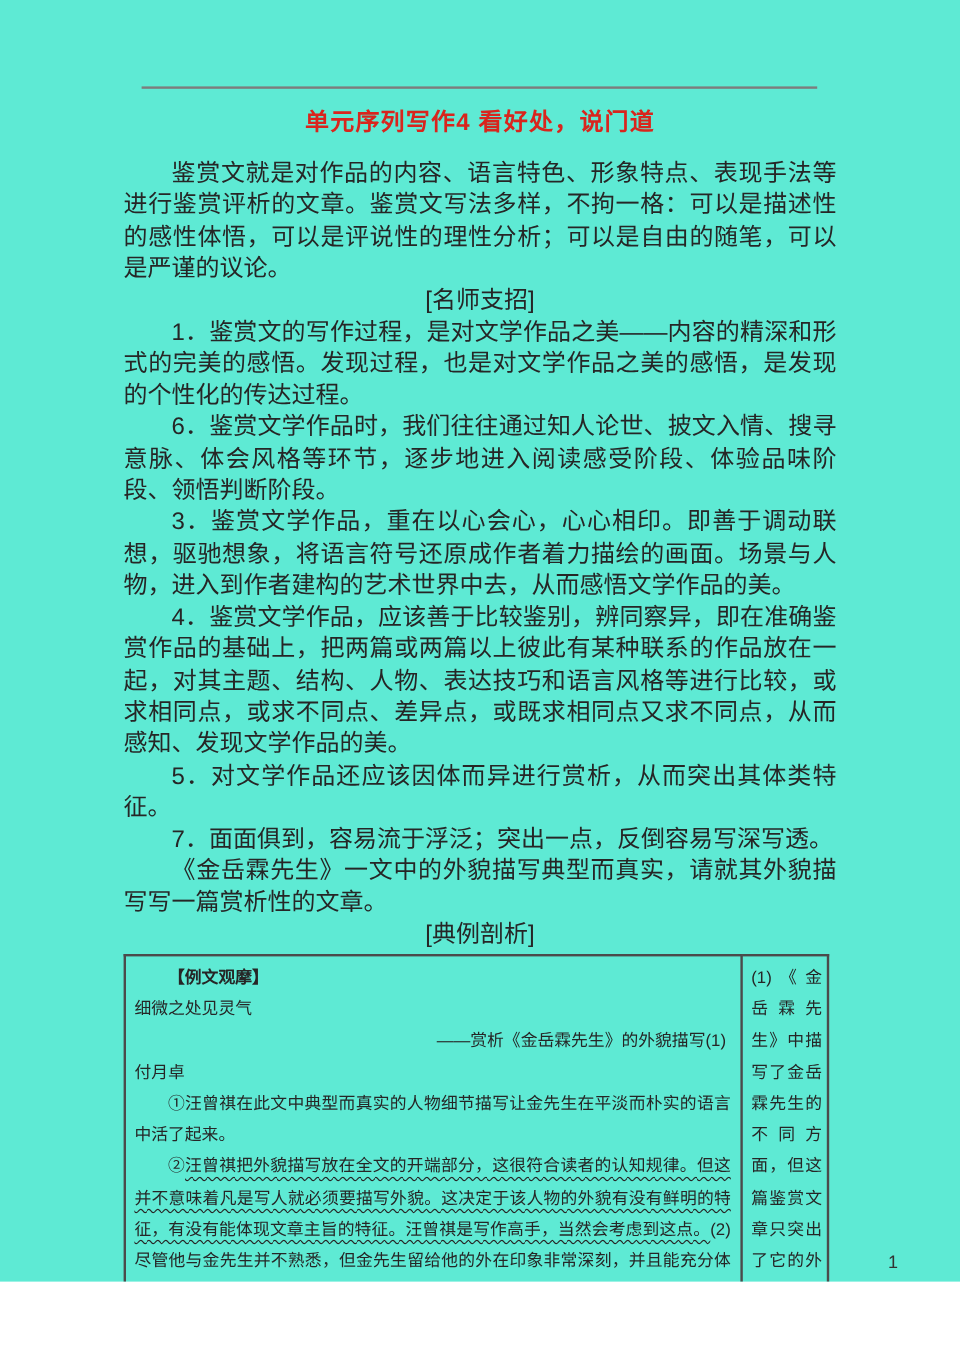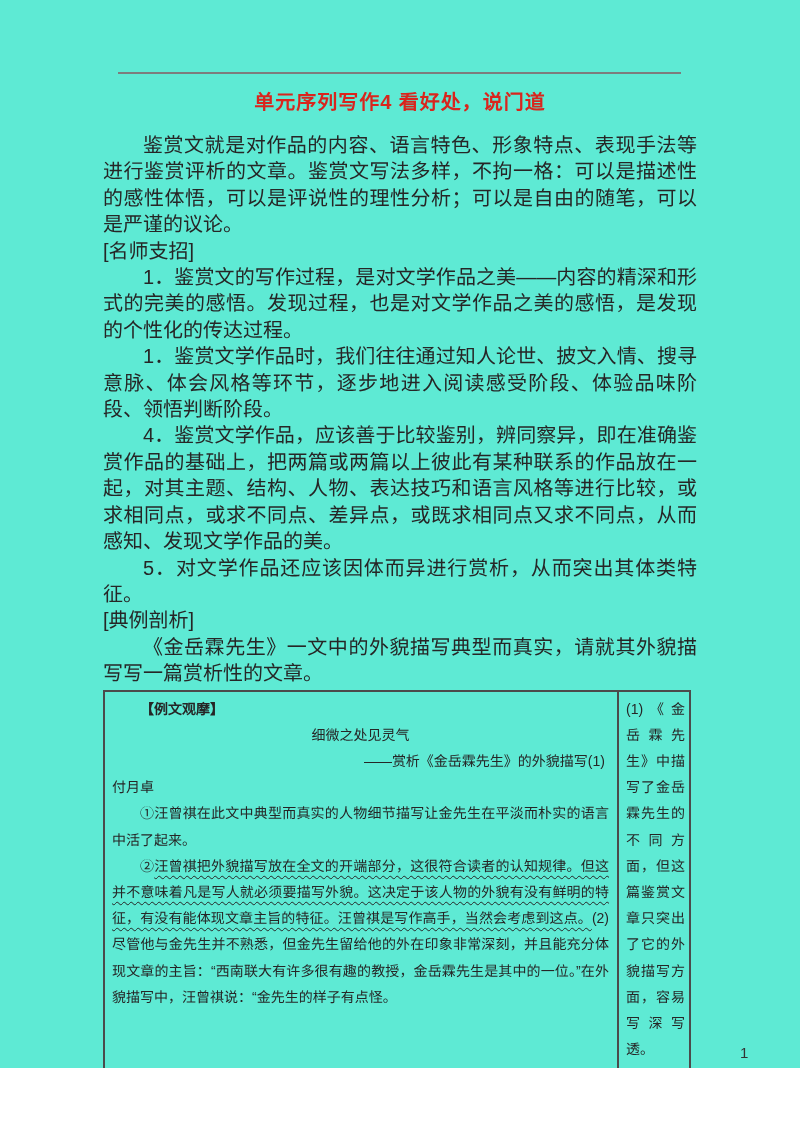--- a/index.html
+++ b/index.html
@@ -39,20 +39,21 @@
   p.body {
     margin: 0;
     font-size: 20px;
     line-height: 26.4px;
     text-align: justify;
     text-indent: 2em;
     word-break: break-all;
   }
   p.center-header {
     text-indent: 0;
+    text-align: center;
   }
   p.req { margin-top: 26.4px; }
 
   table.example {
     border-collapse: collapse;
     margin-top: 3px;
     width: 588px;
     table-layout: fixed;
   }
   table.example td {
@@ -62,21 +63,21 @@
   td.main-cell { width: 497px; padding: 4px 8px 6px 7px; }
   td.side-cell { padding: 4px 4px 6px 7px; }
   td p {
     margin: 0;
     font-size: 14px;
     line-height: 26.2px;
     text-align: justify;
     word-break: break-all;
   }
   .essay-label { font-weight: bold; text-indent: 2em; }
-  .essay-title { text-align: center; text-indent: 0; }
+  .essay-title { text-align: left; text-indent: 0; }
   .essay-subtitle { text-align: right; text-indent: 0; padding-right: 4px; }
   .essay-author { text-align: left; text-indent: 0; }
   .essay-para { text-indent: 2em; }
   .wavy {
     text-decoration: underline;
     text-decoration-style: wavy;
     text-decoration-thickness: 1px;
     text-underline-offset: 4px;
     text-decoration-skip-ink: none;
   }
@@ -98,27 +99,29 @@
 
   <div class="content">
 
     <h1 class="doc-title">单元序列写作4 看好处，说门道</h1>
 
     <p class="body">鉴赏文就是对作品的内容、语言特色、形象特点、表现手法等进行鉴赏评析的文章。鉴赏文写法多样，不拘一格：可以是描述性的感性体悟，可以是评说性的理性分析；可以是自由的随笔，可以是严谨的议论。</p>
 
     <p class="body center-header">[名师支招]</p>
 
     <p class="body">1．鉴赏文的写作过程，是对文学作品之美——内容的精深和形式的完美的感悟。发现过程，也是对文学作品之美的感悟，是发现的个性化的传达过程。</p>
-    <p class="body">1．鉴赏文学作品时，我们往往通过知人论世、披文入情、搜寻意脉、体会风格等环节，逐步地进入阅读感受阶段、体验品味阶段、领悟判断阶段。</p>
+    <p class="body">6．鉴赏文学作品时，我们往往通过知人论世、披文入情、搜寻意脉、体会风格等环节，逐步地进入阅读感受阶段、体验品味阶段、领悟判断阶段。</p>
+    <p class="body">3．鉴赏文学作品，重在以心会心，心心相印。即善于调动联想，驱驰想象，将语言符号还原成作者着力描绘的画面。场景与人物，进入到作者建构的艺术世界中去，从而感悟文学作品的美。</p>
     <p class="body">4．鉴赏文学作品，应该善于比较鉴别，辨同察异，即在准确鉴赏作品的基础上，把两篇或两篇以上彼此有某种联系的作品放在一起，对其主题、结构、人物、表达技巧和语言风格等进行比较，或求相同点，或求不同点、差异点，或既求相同点又求不同点，从而感知、发现文学作品的美。</p>
     <p class="body">5．对文学作品还应该因体而异进行赏析，从而突出其体类特征。</p>
+    <p class="body">7．面面俱到，容易流于浮泛；突出一点，反倒容易写深写透。</p>
+
+    <p class="body">《金岳霖先生》一文中的外貌描写典型而真实，请就其外貌描写写一篇赏析性的文章。</p>
 
     <p class="body center-header">[典例剖析]</p>
-
-    <p class="body">《金岳霖先生》一文中的外貌描写典型而真实，请就其外貌描写写一篇赏析性的文章。</p>
 
 
     <table class="example">
       <tbody>
           <tr>
         <td class="main-cell">
           <p class="essay-label">【例文观摩】</p>
           <p class="essay-title">细微之处见灵气</p>
           <p class="essay-subtitle">——赏析《金岳霖先生》的外貌描写(1)</p>
           <p class="essay-author">付月卓</p>

